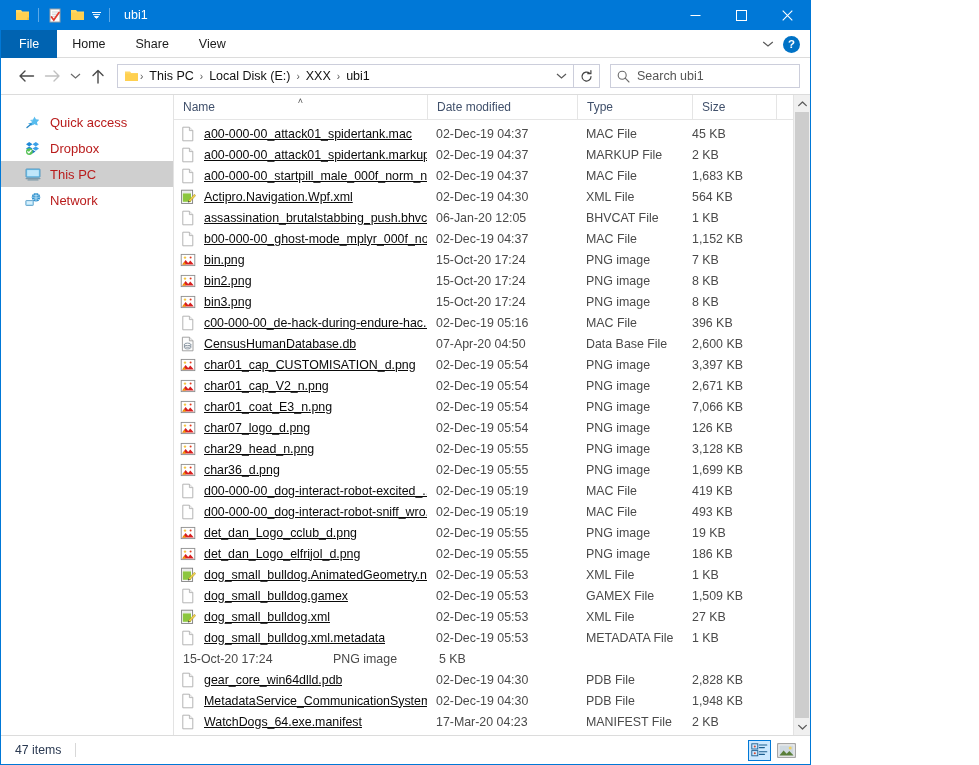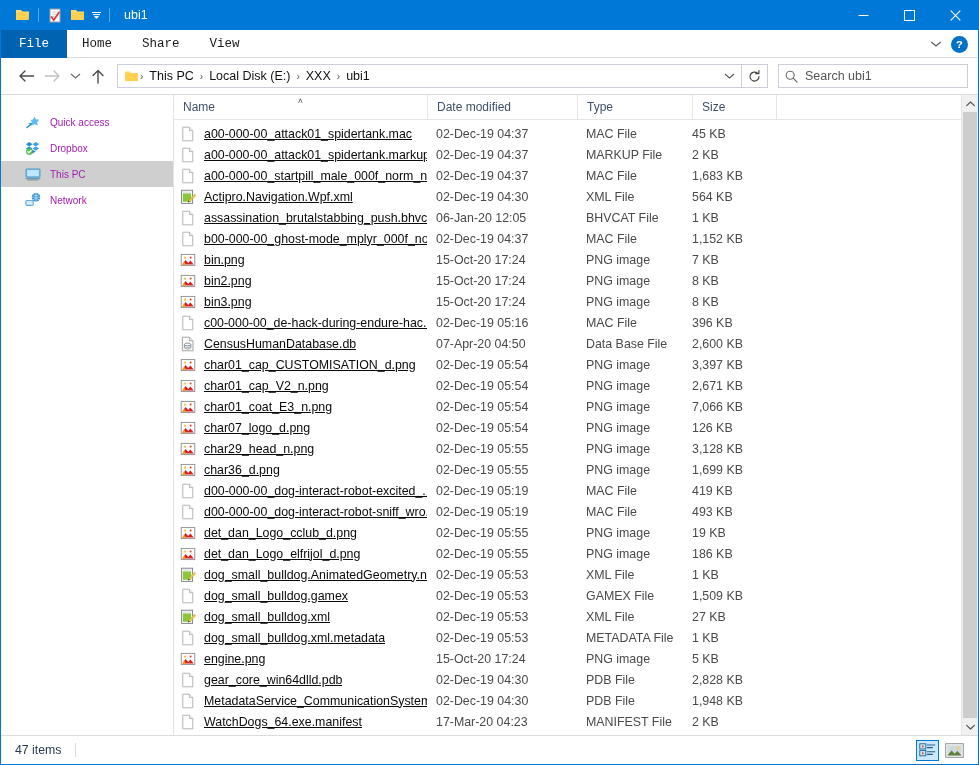--- a/index.html
+++ b/index.html
@@ -3,21 +3,21 @@
 <meta charset="utf-8">
 <style>
   * { box-sizing: border-box; margin: 0; padding: 0; }
   html, body {
     width: 979px; height: 765px;
     background: #ffffff;
     font-family: "Liberation Sans", sans-serif;
     overflow: hidden;
   }
   .window {
-    width: 979px; height: 765px;
+    width: 811px; height: 765px;
     position: relative;
     background: #ffffff;
     border: 1px solid #0078d7;
     border-top: none;
     display: flex; flex-direction: column;
   }
 
   
   .titlebar {
     height: 30px; background: #0078d7;
@@ -47,21 +47,21 @@
   .wc-btn {
     width: 46px; height: 30px;
     display: flex; align-items: center; justify-content: center;
   }
 
   
   .ribbon {
     height: 28px; flex: 0 0 28px;
     background: #ffffff;
     border-bottom: 1px solid #dcdcdc;
-    display: flex; align-items: stretch; position: relative; font-family: Liberation Mono, monospace;
+    display: flex; align-items: stretch; position: relative;
   }
   .tab {
     display: flex; align-items: center; justify-content: center;
     font-size: 12.5px; color: #1a1a1a;
     padding: 12px 15px; height: 28px; min-width: 52px;
   }
   .tab.file {
     background: #0063b1; color: #ffffff;
     font-weight: normal; padding: 0 18px;
   }
@@ -143,21 +143,21 @@
   .nav-item {
     height: 26px; display: flex; align-items: center;
     padding-left: 24px; gap: 9px;
     position: relative;
   }
   .nav-item.selected { background: #cfcfcf; }
   .nav-item.selected::before {
     content: ""; position: absolute; left: 0; top: 0; bottom: 0;
     width: 0px;
   }
-  .nav-label { font-size: 10px; color: #a21caf; white-space: nowrap; }
+  .nav-label { font-size: 13px; color: #b91c1c; white-space: nowrap; }
   .nav-icon { width: 16px; height: 16px; flex: 0 0 16px; }
 
   
   .listpane {
     flex: 1 1 auto; min-width: 0;
     display: flex; flex-direction: column;
     background: #ffffff; position: relative;
   }
   .colheaders {
     height: 25px; flex: 0 0 25px;
@@ -803,31 +803,20 @@
                   <path d="M2.8 1.2h6.6l3.4 3.4v10.2H2.8z" fill="#ffffff" stroke="#b0b0b0" stroke-width="0.95"></path>
                   <path d="M9.4 1.2v3.4h3.4" fill="#ececec" stroke="#b0b0b0" stroke-width="0.85"></path>
                 </svg></span>
               <span class="fname">dog_small_bulldog.xml.metadata</span>
             </div>
             <div class="cell c-date">02-Dec-19 05:53</div>
             <div class="cell c-type">METADATA File</div>
             <div class="cell c-size">1 KB</div>
           </div>
           <div class="row">
-            <div class="cell c-name">
-              <span class="ficon"><svg width="16" height="16" viewBox="0 0 16 16">
-                  <rect x="1.2" y="2.4" width="13.6" height="11.2" fill="#fdfdfd" stroke="#8d8d8d" stroke-width="0.9"></rect>
-                  <rect x="2.2" y="3.4" width="11.6" height="9.2" fill="#ffffff"></rect>
-                  <path d="M2.2 12.6l3.4-4.6 2.6 3 2.1-2.4 3.5 4z" fill="#d81f1f"></path>
-                  <path d="M2.2 12.6l2.1-2.7 1.8 2.7z" fill="#f0a000"></path>
-                  <circle cx="5" cy="5.6" r="1.2" fill="#f5c542"></circle>
-                  <circle cx="10.6" cy="5.4" r="1" fill="#e03a1f"></circle>
-                </svg></span>
-              <span class="fname">engine.png</span>
-            </div>
             <div class="cell c-date">15-Oct-20 17:24</div>
             <div class="cell c-type">PNG image</div>
             <div class="cell c-size">5 KB</div>
           </div>
           <div class="row">
             <div class="cell c-name">
               <span class="ficon"><svg width="16" height="16" viewBox="0 0 16 16">
                   <path d="M2.8 1.2h6.6l3.4 3.4v10.2H2.8z" fill="#ffffff" stroke="#b0b0b0" stroke-width="0.95"></path>
                   <path d="M9.4 1.2v3.4h3.4" fill="#ececec" stroke="#b0b0b0" stroke-width="0.85"></path>
                 </svg></span>

